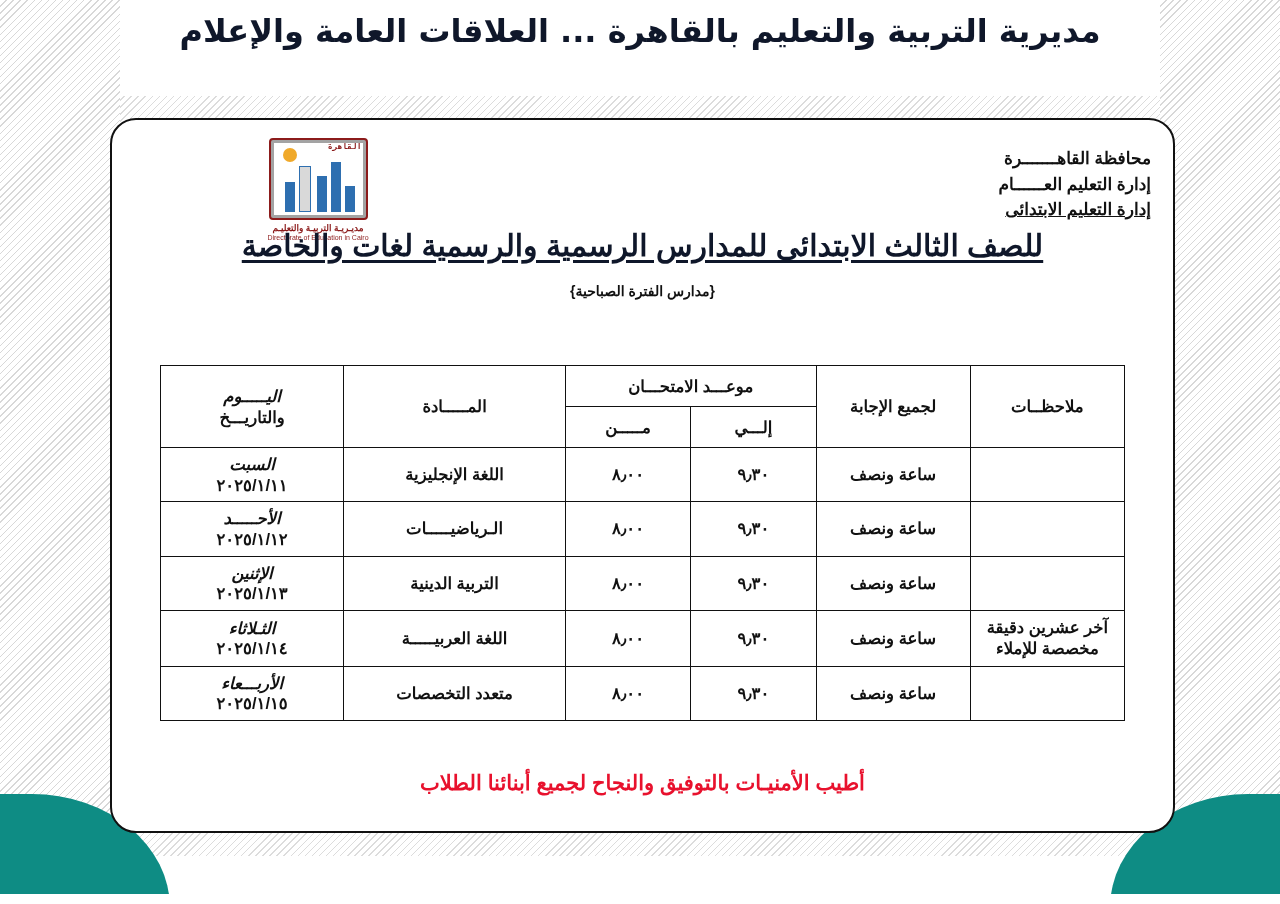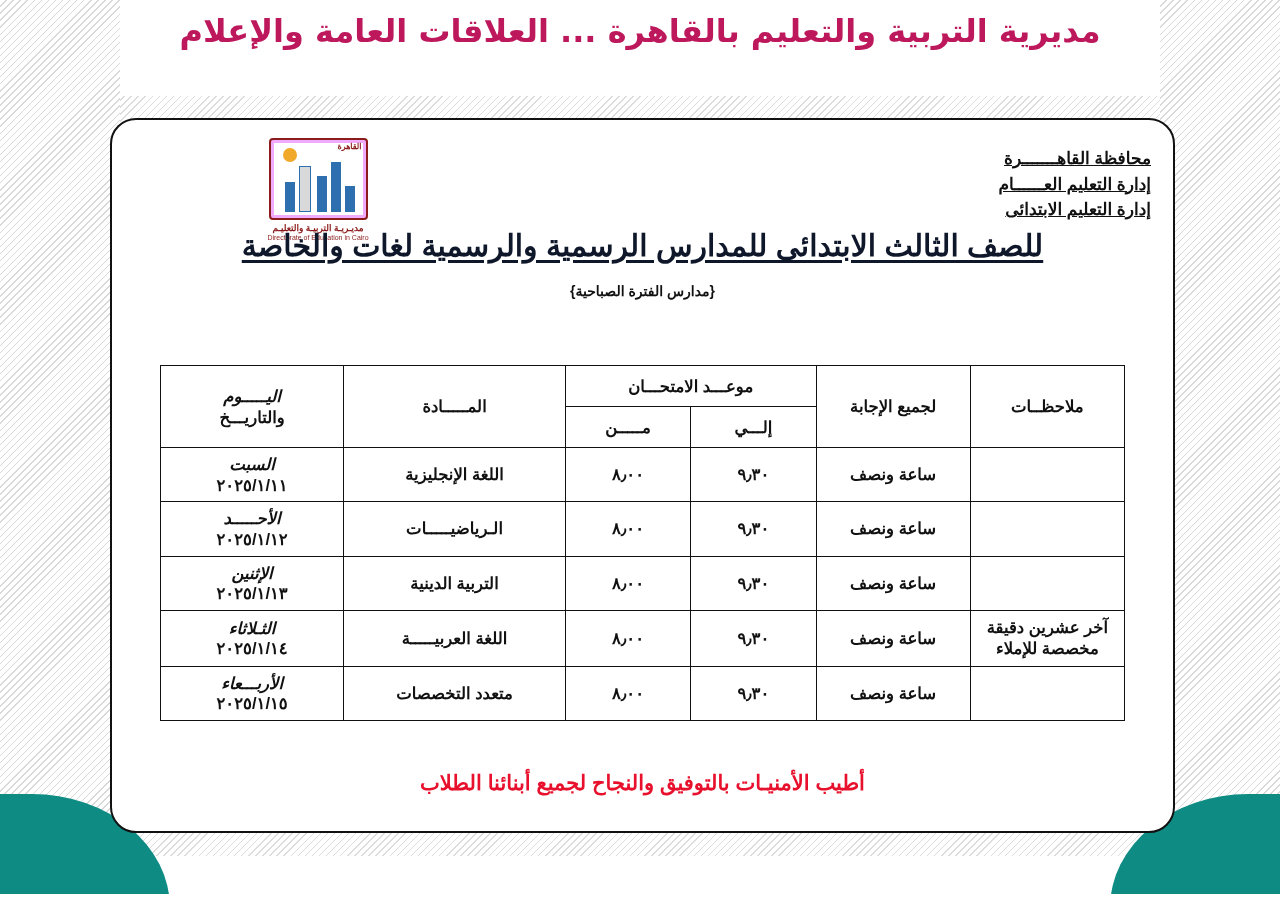--- a/index.html
+++ b/index.html
@@ -75,21 +75,21 @@
     position: absolute;
     top: 12px;
     left: 0; right: 0;
     text-align: center;
     z-index: 5;
   }
   .banner-text {
     display: inline-block;
     font-size: 32px;
     font-weight: bold;
-    color: #be185d;
+    color: #0f172a;
     letter-spacing: 0px;
     white-space: nowrap;
     font-family: "DejaVu Sans", sans-serif;
   }
 
   
   .card {
     position: absolute;
     top: 118px;
     left: 110px;
@@ -109,23 +109,24 @@
     right: 760px;
     width: 190px;
     text-align: center;
   }
   .logo-box {
     width: 95px;
     height: 78px;
     margin: 0 auto;
     border: 2px solid #8c1b1b;
     border-radius: 4px;
-    background: #f0abfc;
+    background: #a3a3a3;
     position: relative;
     overflow: hidden;
+    font-family: Liberation Mono, monospace;
   }
   .logo-sky {
     position: absolute;
     inset: 3px;
     background: #ffffff;
   }
   .logo-sun {
     position: absolute;
     top: 8px;
     left: 12px;
@@ -172,21 +173,20 @@
     top: 26px;
     right: 22px;
     text-align: right;
     line-height: 1.5;
   }
   .ministry div {
     font-size: 17px;
     font-weight: bold;
     color: #111111;
     letter-spacing: 0.5px;
-    text-decoration: underline;
   }
   .ministry .underline { text-decoration: underline; }
 
   
   .title-block {
     position: absolute;
     top: 108px;
     left: 0; right: 0;
     text-align: center;
   }

